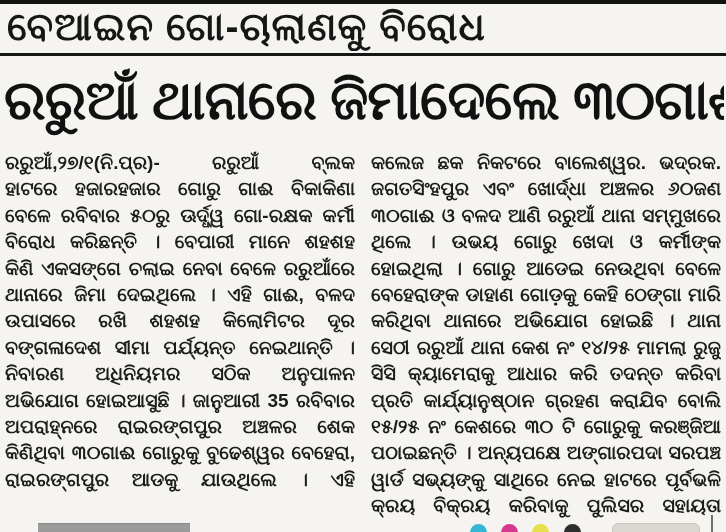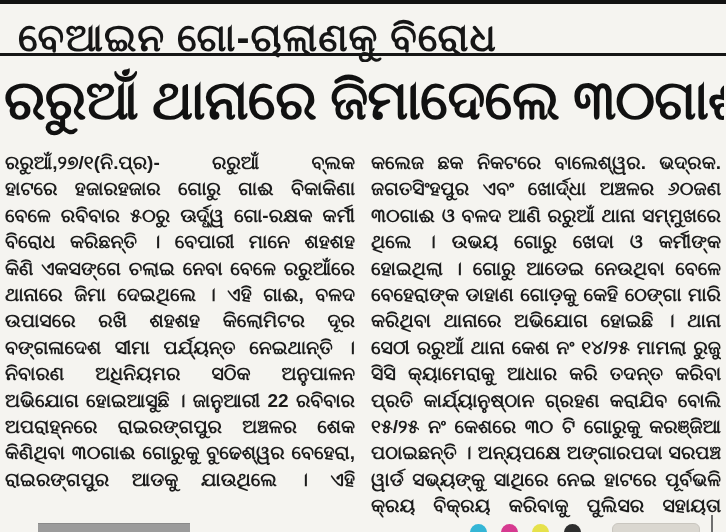--- a/index.html
+++ b/index.html
@@ -18,21 +18,21 @@
   }
   .top-rule {
     position: absolute;
     top: 0; left: 0; right: 0;
     height: 4px;
     background: #121212;
   }
   .kicker {
     position: absolute;
     top: 3px; left: 7px; right: 6px;
-    margin: 11px;
+    margin: 0;
     font-size: 39px;
     line-height: 48px;
     font-weight: 900;
     letter-spacing: 1px;
     color: #161616;
     white-space: nowrap;
     overflow: hidden;
   }
   .kicker-underline {
     position: absolute;
@@ -119,21 +119,21 @@
     <div class="col">
         <div class="body-line j">ରରୁଆଁ,୨୭/୧(ନି.ପ୍ର)- ରରୁଆଁ ବ୍ଲକ ଅଙ୍ଗାରପଦା ସାପ୍ତାହିକ</div>
         <div class="body-line j">ହାଟରେ ହଜାରହଜାର ଗୋରୁ ଗାଈ ବିକାକିଣା ହେଉଥିବା</div>
         <div class="body-line j">ବେଳେ ରବିବାର ୫୦ରୁ ଊର୍ଦ୍ଧ୍ୱ ଗୋ-ରକ୍ଷକ କର୍ମୀ ଏହାକୁ</div>
         <div class="body-line j">ବିରୋଧ କରିଛନ୍ତି । ବେପାରୀ ମାନେ ଶହଶହ ସଂଖ୍ୟକ ଗୋରୁ</div>
         <div class="body-line j">କିଣି ଏକସଙ୍ଗେ ଚଲାଇ ନେବା ବେଳେ ରରୁଆଁରେ ଅଟକାଇ</div>
         <div class="body-line j">ଥାନାରେ ଜିମା ଦେଇଥିଲେ । ଏହି ଗାଈ, ବଳଦ ଗୁଡିକୁ ଭୋକ</div>
         <div class="body-line j">ଉପାସରେ ରଖି ଶହଶହ କିଲୋମିଟର ଦୂର କଲକାତା,</div>
         <div class="body-line j">ବଙ୍ଗଳାଦେଶ ସୀମା ପର୍ଯ୍ୟନ୍ତ ନେଇଥାନ୍ତି । ଏଥିରେ ପଶୁ କ୍ରୁରତା</div>
         <div class="body-line j">ନିବାରଣ ଅଧିନିୟମର ସଠିକ ଅନୁପାଳନ ହେଉନଥିବା</div>
-        <div class="body-line j">ଅଭିଯୋଗ ହୋଇଆସୁଛି ।  ଜାନୁଆରୀ 22 ରବିବାର</div>
+        <div class="body-line j">ଅଭିଯୋଗ ହୋଇଆସୁଛି ।  ଜାନୁଆରୀ 35 ରବିବାର</div>
         <div class="body-line j">ଅପରାହ୍ନରେ ରାଇରଙ୍ଗପୁର ଅଞ୍ଚଳର ଶେକ ଆଲ୍ଲାଉଦିନ</div>
         <div class="body-line j">କିଣିଥିବା ୩୦ଗାଈ ଗୋରୁକୁ ବୁଢେଶ୍ୱର ବେହେରା, ହରେକୃଷ୍ଣ</div>
         <div class="body-line j">ରାଇରଙ୍ଗପୁର ଆଡକୁ ଯାଉଥିଲେ । ଏହି ସମୟରେ ରରୁଆଁ</div>
       </div>
     <div class="col">
         <div class="body-line j">କଲେଜ ଛକ ନିକଟରେ ବାଲେଶ୍ୱର. ଭଦ୍ରକ. କେନ୍ଦ୍ରାପଡା,</div>
         <div class="body-line j">ଜଗତସିଂହପୁର ଏବଂ ଖୋର୍ଦ୍ଧା ଅଞ୍ଚଳର ୬୦ଜଣ ଗୋ ରକ୍ଷକ</div>
         <div class="body-line j">୩୦ଗାଈ ଓ ବଳଦ ଆଣି ରରୁଆଁ ଥାନା ସମ୍ମୁଖରେ ପହଞ୍ଚାଇ</div>
         <div class="body-line j">ଥିଲେ । ଉଭୟ ଗୋରୁ ଖେଦା ଓ କର୍ମୀଙ୍କ ମଧ୍ୟରେ ପାଟିତୁଣ୍ଡ</div>
         <div class="body-line j">ହୋଇଥିଲା । ଗୋରୁ ଆଡେଇ ନେଉଥିବା ବେଳେ ବୁଢେଶ୍ୱର</div>

